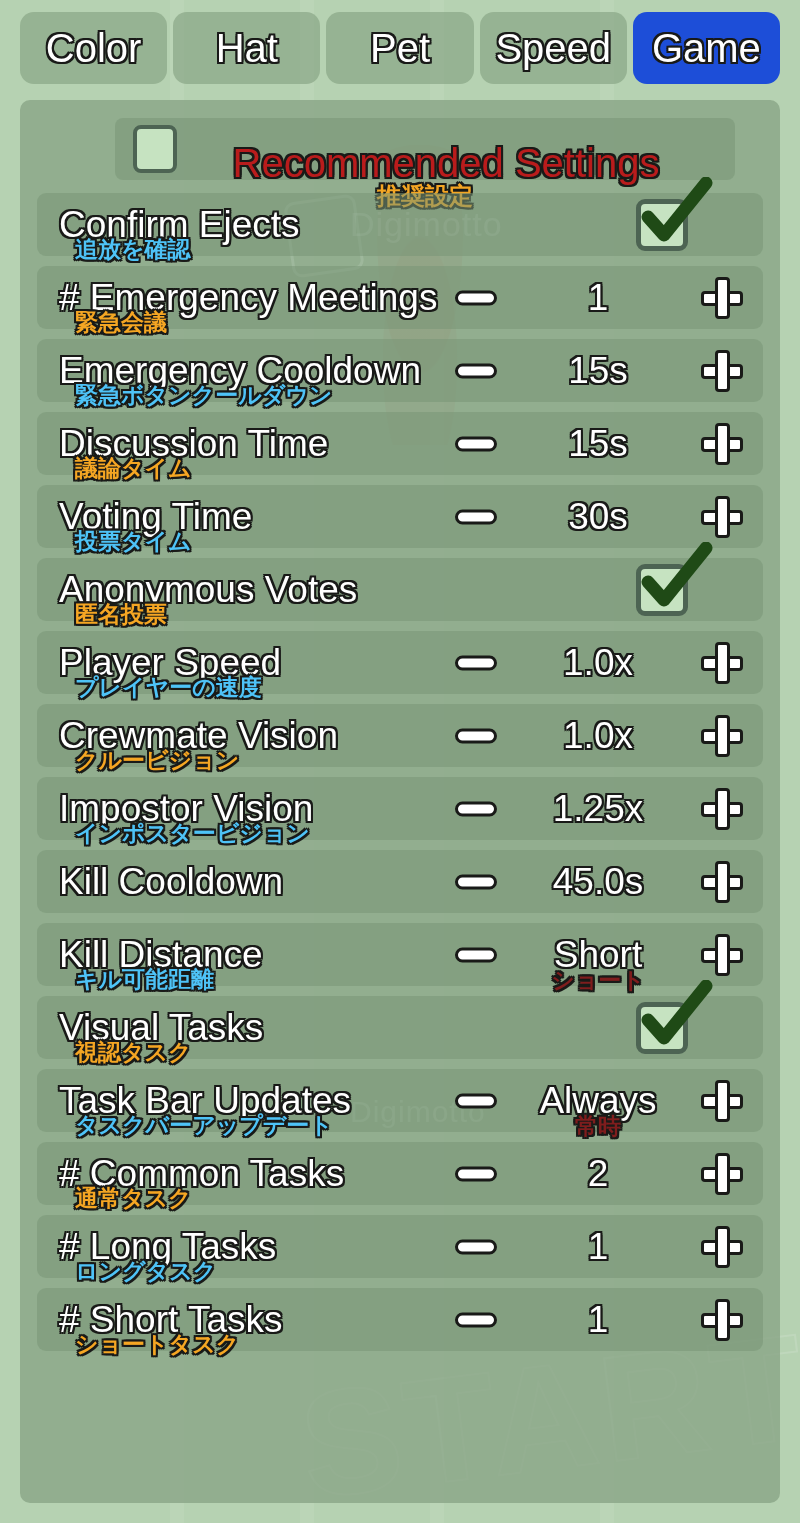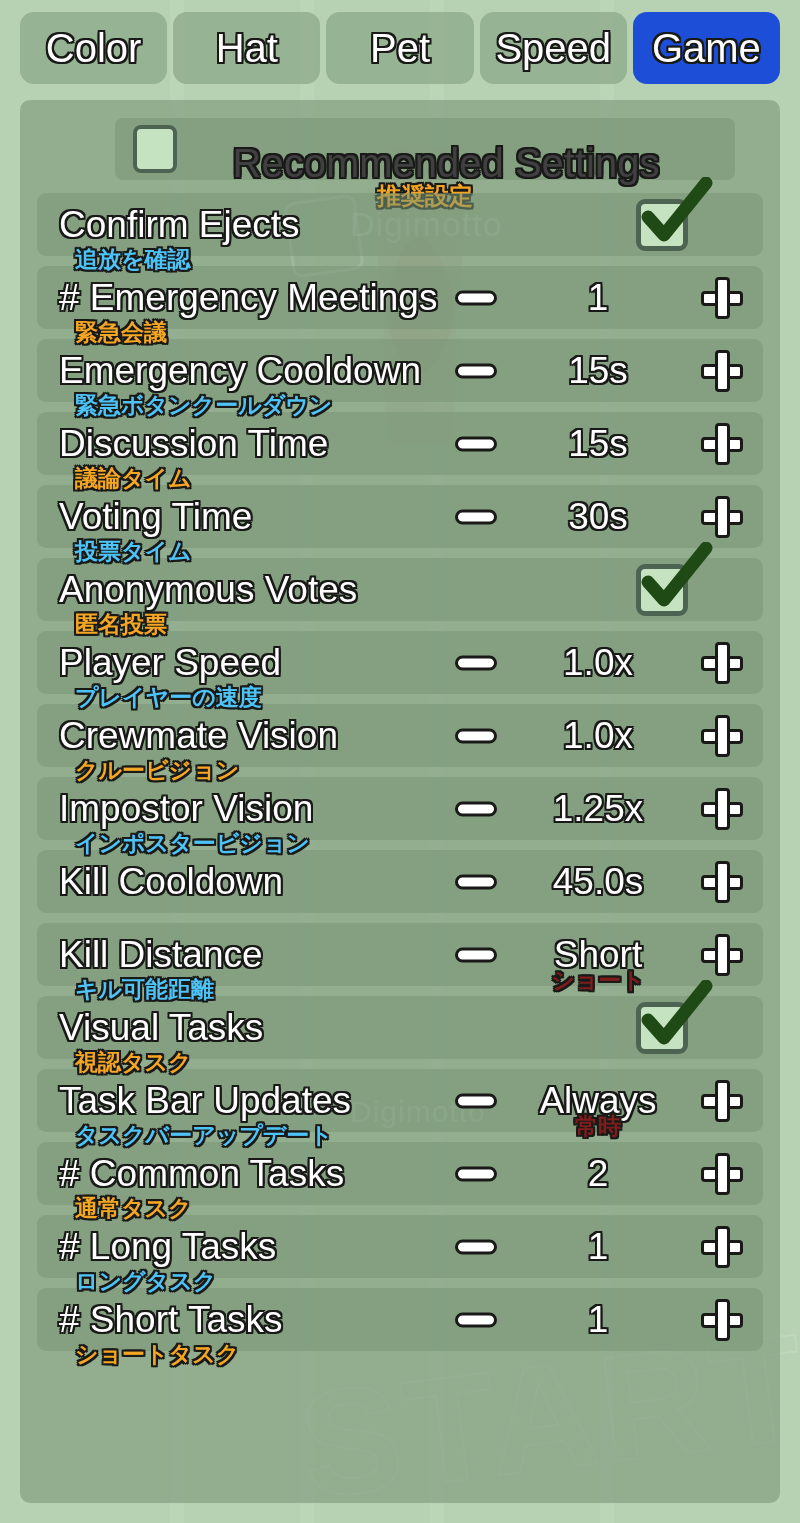--- a/index.html
+++ b/index.html
@@ -94,21 +94,21 @@
     cursor:pointer;
   }
   .chkbox{
     width:44px;height:48px;border-radius:8px;
     background:#c6e3c1;border:4px solid #4d6453;
     box-sizing:border-box;flex:none;
   }
   #rec-row .chkbox{margin-left:18px;}
   #rec-row .rlabel{
     flex:1;text-align:center;margin-right:20px;
-    font-size:40px;color:#404040;
+    font-size:40px;color:#b91c1c;
     text-shadow:-2px -2px 0 #191a18,2px -2px 0 #191a18,-2px 2px 0 #191a18,2px 2px 0 #191a18,
       0 -2px 0 #191a18,0 2px 0 #191a18,-2px 0 0 #191a18,2px 0 0 #191a18;
     margin-top:28px;
   }
   #rec-jp{
     position:absolute;left:0;right:0;top:62px;text-align:center;
     font-size:24px;font-weight:bold;color:#f5a623;
     text-shadow:-2px -2px 0 #191a18,2px -2px 0 #191a18,-2px 2px 0 #191a18,2px 2px 0 #191a18,
       0 -2px 0 #191a18,0 2px 0 #191a18,-2px 0 0 #191a18,2px 0 0 #191a18;
     pointer-events:none;
@@ -123,21 +123,21 @@
     border-radius:9px;
     display:flex;align-items:center;
   }
   .row .name{
     margin-left:22px;
     font-size:37px;color:#fff;white-space:nowrap;
     text-shadow:-2px -2px 0 #191a18,2px -2px 0 #191a18,-2px 2px 0 #191a18,2px 2px 0 #191a18,
       0 -2px 0 #191a18,0 2px 0 #191a18,-2px 0 0 #191a18,2px 0 0 #191a18;
   }
   .row .jp{
-    position:absolute;left:38px;top:51px;
+    position:absolute;left:38px;top:41px;
     font-size:23px;font-weight:bold;white-space:nowrap;
     text-shadow:-2px -2px 0 #191a18,2px -2px 0 #191a18,-2px 2px 0 #191a18,2px 2px 0 #191a18,
       0 -2px 0 #191a18,0 2px 0 #191a18,-2px 0 0 #191a18,2px 0 0 #191a18;
     z-index:3;pointer-events:none;
   }
   .jp.orange{color:#f5a623;}
   .jp.cyan{color:#4ec3f7;}
 
   
   .ctrl{

